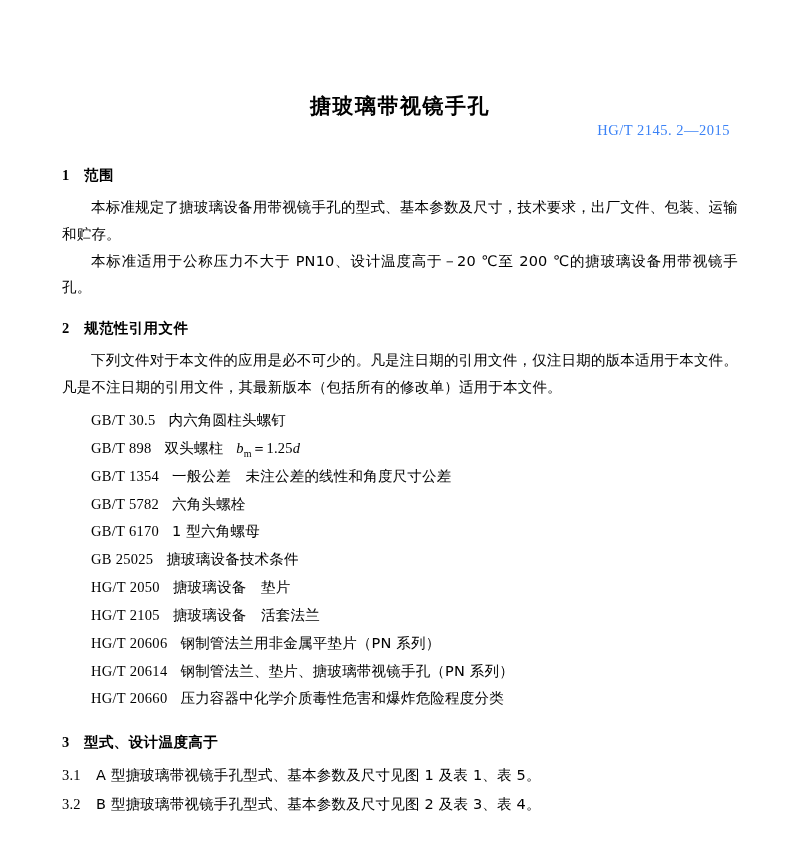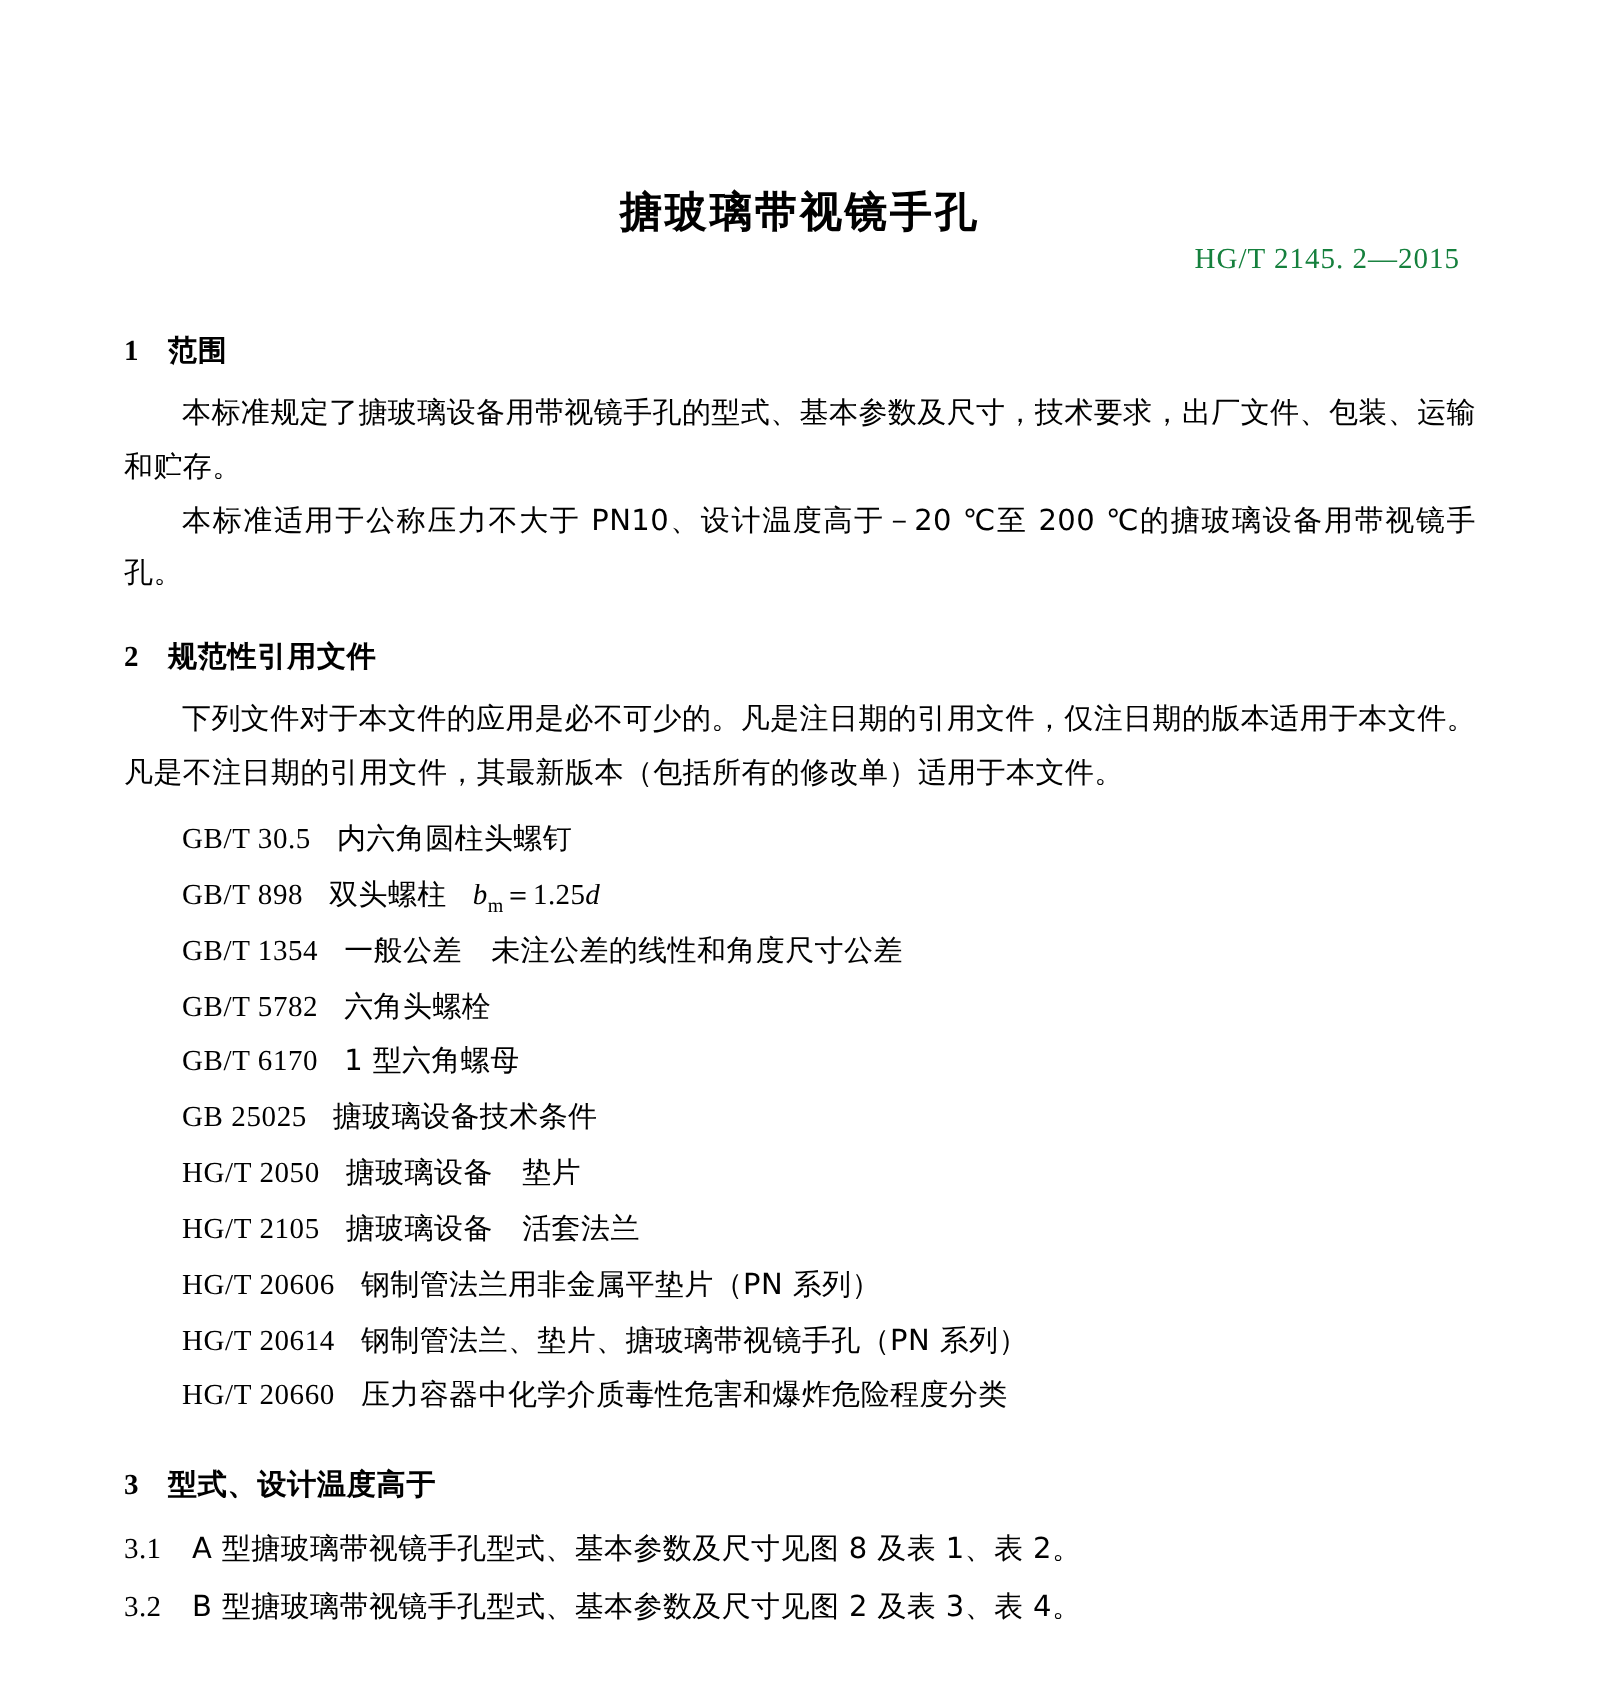--- a/index.html
+++ b/index.html
@@ -23,21 +23,21 @@
     padding: 0 62px;
   }
   
   .header {
     position: absolute;
     top: 30px;
     right: 70px;
     font-size: 14.5px;
     letter-spacing: 0.5px;
     font-family: "Liberation Serif", serif;
-    color: #15803d;
+    color: #3b82f6;
     white-space: nowrap;
     text-align: right;
   }
   
   .doc-title {
     text-align: center;
     font-size: 21px;
     font-weight: bold;
     font-family: "DejaVu Sans", sans-serif;
     letter-spacing: 1.5px;
@@ -154,20 +154,20 @@
       <li><span class="code">HG/T 2105</span><span class="gap"></span><span>搪玻璃设备　活套法兰</span></li>
       <li><span class="code">HG/T 20606</span><span class="gap"></span><span>钢制管法兰用非金属平垫片（PN 系列）</span></li>
       <li><span class="code">HG/T 20614</span><span class="gap"></span><span>钢制管法兰、垫片、搪玻璃带视镜手孔（PN 系列）</span></li>
       <li><span class="code">HG/T 20660</span><span class="gap"></span><span>压力容器中化学介质毒性危害和爆炸危险程度分类</span></li>
     </ul>
 
     <div class="clause-head sec3-head">
       <span class="num mono-num">3</span><span>型式、设计温度高于</span>
     </div>
     <p class="subclause">
-      <span class="sn">3.1</span><span>A 型搪玻璃带视镜手孔型式、基本参数及尺寸见图 8 及表 1、表 2。</span>
+      <span class="sn">3.1</span><span>A 型搪玻璃带视镜手孔型式、基本参数及尺寸见图 1 及表 1、表 5。</span>
     </p>
     <p class="subclause">
       <span class="sn">3.2</span><span>B 型搪玻璃带视镜手孔型式、基本参数及尺寸见图 2 及表 3、表 4。</span>
     </p>
 
   </div>
 </div>
 
 </body></html>

